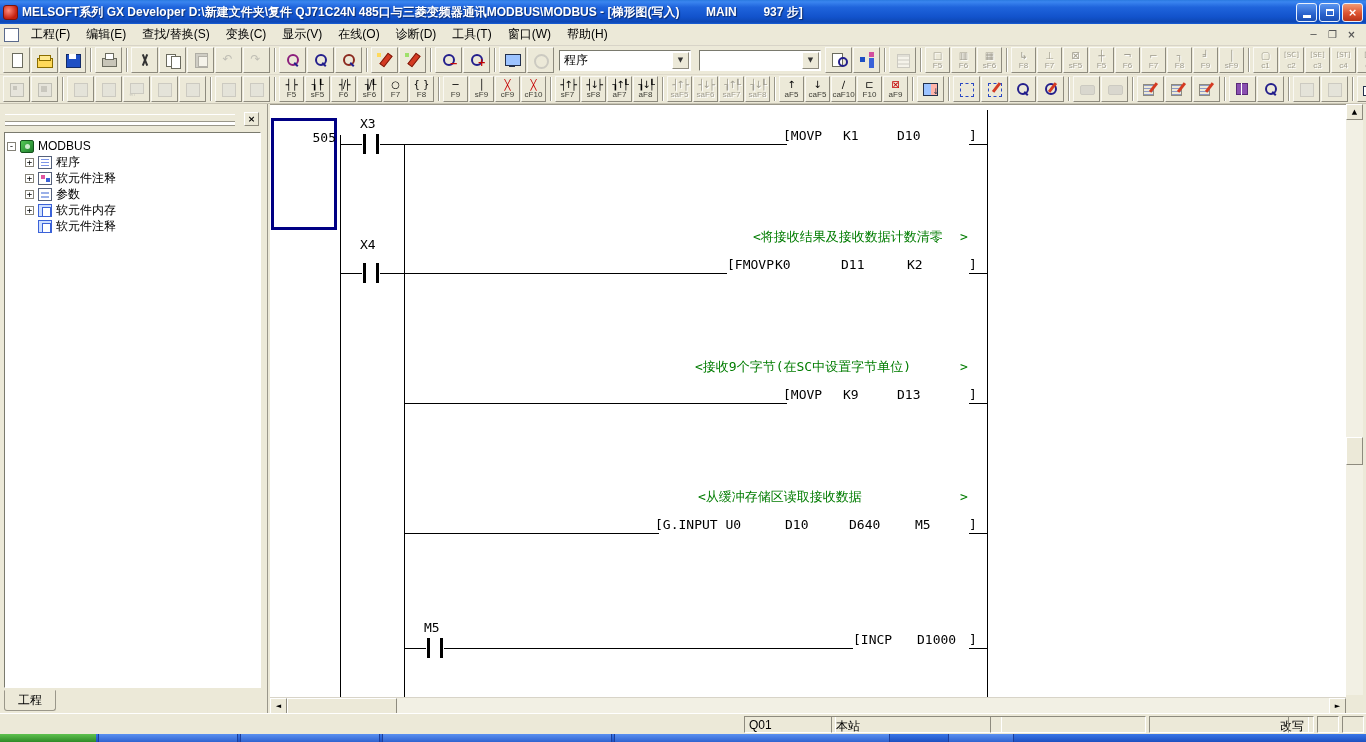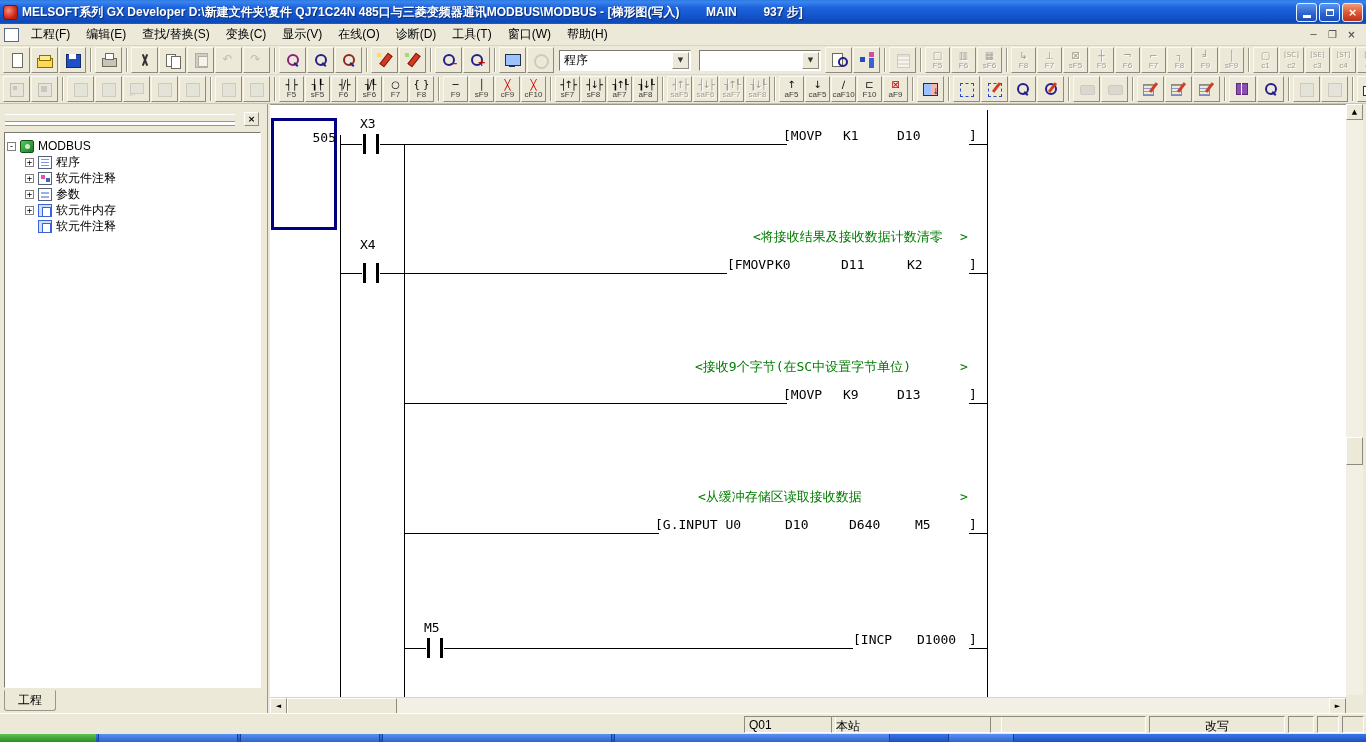--- a/index.html
+++ b/index.html
@@ -163,21 +163,21 @@
 .sthumb{position:absolute;background:#ece9d8;border:1px solid;border-color:#fff #8e8b7e #8e8b7e #fff}
 .corner{position:absolute;left:1346px;top:695px;width:20px;height:18px;background:#ece9d8}
 
 
 .statusbar{position:absolute;left:0;top:713px;width:1366px;height:21px;background:#ece9d8;border-top:1px solid #fff}
 .spanel{position:absolute;top:2px;height:17px;border:1px solid;border-color:#8e8b7e #fff #fff #8e8b7e;font-size:12px;padding:1px 4px;white-space:nowrap;overflow:hidden;color:#000}
 .sready{left:2px;width:738px}
 .scpu{left:744px;width:92px}
 .sstation{left:831px;width:171px}
 .sempty1{left:990px;width:156px}
-.smode{left:1149px;width:136px;text-align:center}
+.smode{left:1149px;width:160px;text-align:right}
 .sempty2{left:1288px;width:26px}
 .sempty3{left:1317px;width:22px}
 .sempty4{left:1342px;width:22px}
 
 
 .taskbar{position:absolute;left:0;top:734px;width:1366px;height:8px;background:linear-gradient(180deg,#3a77e8,#1c4fc0)}
 .tstart{position:absolute;left:0;top:0;width:96px;height:8px;background:linear-gradient(180deg,#5fc24f,#2e8a27)}
 .titem{position:absolute;top:0;height:8px;background:linear-gradient(180deg,#5a90f0,#2f63d0);border-left:1px solid #1c3f9c;border-right:1px solid #1c3f9c}
 </style>
 </head>

